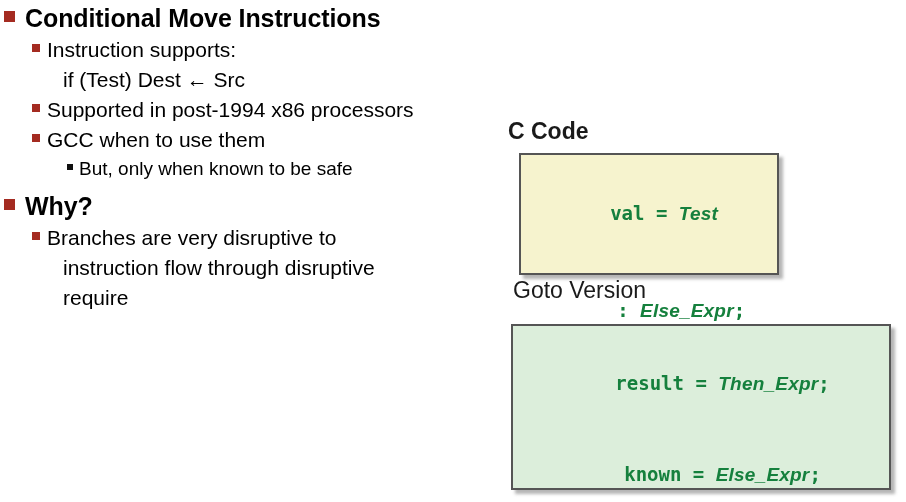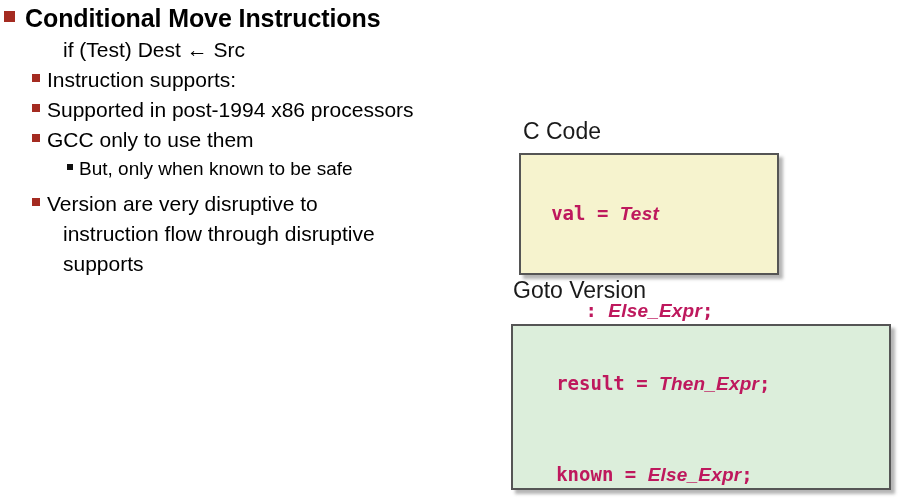--- a/index.html
+++ b/index.html
@@ -136,21 +136,22 @@
     border: 2px solid #555555;
     box-sizing: border-box;
     box-shadow: 4px 4px 3px rgba(90,90,90,0.45);
   }
 
   .codebox .line {
     white-space: pre;
     font-size: 19px;
     line-height: 28px;
     font-weight: bold;
-    color: #be185d;
+    color: #15803d;
+    text-align: center;
   }
   .mono {
     font-family: "DejaVu Sans Mono", "Liberation Mono", monospace;
     font-weight: bold;
   }
   .ital {
     font-family: "Liberation Sans", sans-serif;
     font-weight: bold;
     font-style: italic;
     letter-spacing: 0.2px;
@@ -169,87 +170,93 @@
   #goto-box {
     left: 511px;
     top: 324px;
     width: 380px;
     height: 166px;
     background: #DCEEDB;
     padding: 12px 0 0 22px;
   }
   #goto-box .line { line-height: 30px; }
 
-  #c-code-label { left: 523px; top: 118px; }
+  #c-code-label { left: 508px; top: 118px; font-weight: bold; }
   #goto-label   { left: 513px; top: 277px; }
 </style>
 </head>
 <body>
 
 <div class="bullets">
 
   <div class="row l1">
     <span class="marker">
         <span class="sq"></span>
       </span>
     <span class="txt">Conditional Move Instructions</span>
   </div>
 
+  <div class="row l2">
+    <span class="marker">
+        <span class="sq"></span>
+      </span>
+    <span class="txt">Instruction supports:</span>
+  </div>
+
   <div class="row l2 l2cont">
     <span class="marker"></span>
     <span class="txt">if (Test) Dest ← Src</span>
   </div>
 
   <div class="row l2">
     <span class="marker">
         <span class="sq"></span>
       </span>
-    <span class="txt">Instruction supports:</span>
-  </div>
-
-  <div class="row l2">
-    <span class="marker">
-        <span class="sq"></span>
-      </span>
     <span class="txt">Supported in post-1994 x86 processors</span>
   </div>
 
   <div class="row l2">
     <span class="marker">
         <span class="sq"></span>
       </span>
-    <span class="txt">GCC only to use them</span>
+    <span class="txt">GCC when to use them</span>
   </div>
 
   <div class="row l3">
     <span class="marker">
         <span class="sq"></span>
       </span>
     <span class="txt">But, only when known to be safe</span>
   </div>
 
   <div class="gap-why"></div>
 
-
-  <div class="row l2">
-    <span class="marker">
-        <span class="sq"></span>
-      </span>
-    <span class="txt">Version are very disruptive to</span>
+  <div class="row l1">
+    <span class="marker">
+        <span class="sq"></span>
+      </span>
+    <span class="txt">Why?</span>
+  </div>
+
+  <div class="row l2">
+    <span class="marker">
+        <span class="sq"></span>
+      </span>
+    <span class="txt">Branches are very disruptive to</span>
   </div>
 
   <div class="row l2 l2cont">
     <span class="marker"></span>
     <span class="txt">instruction flow through disruptive</span>
   </div>
 
 
   <div class="row l2 l2cont">
     <span class="marker"></span>
-    <span class="txt">supports</span>
+    <span class="txt">require</span>
   </div>
 
 </div>
 
 <div class="panel-label" id="c-code-label">C Code</div>
 
 <div class="codebox" id="c-code-box">
   <div class="line">
     <span class="mono">val = </span><span class="ital">Test</span><span class="mono"></span>
   </div>

